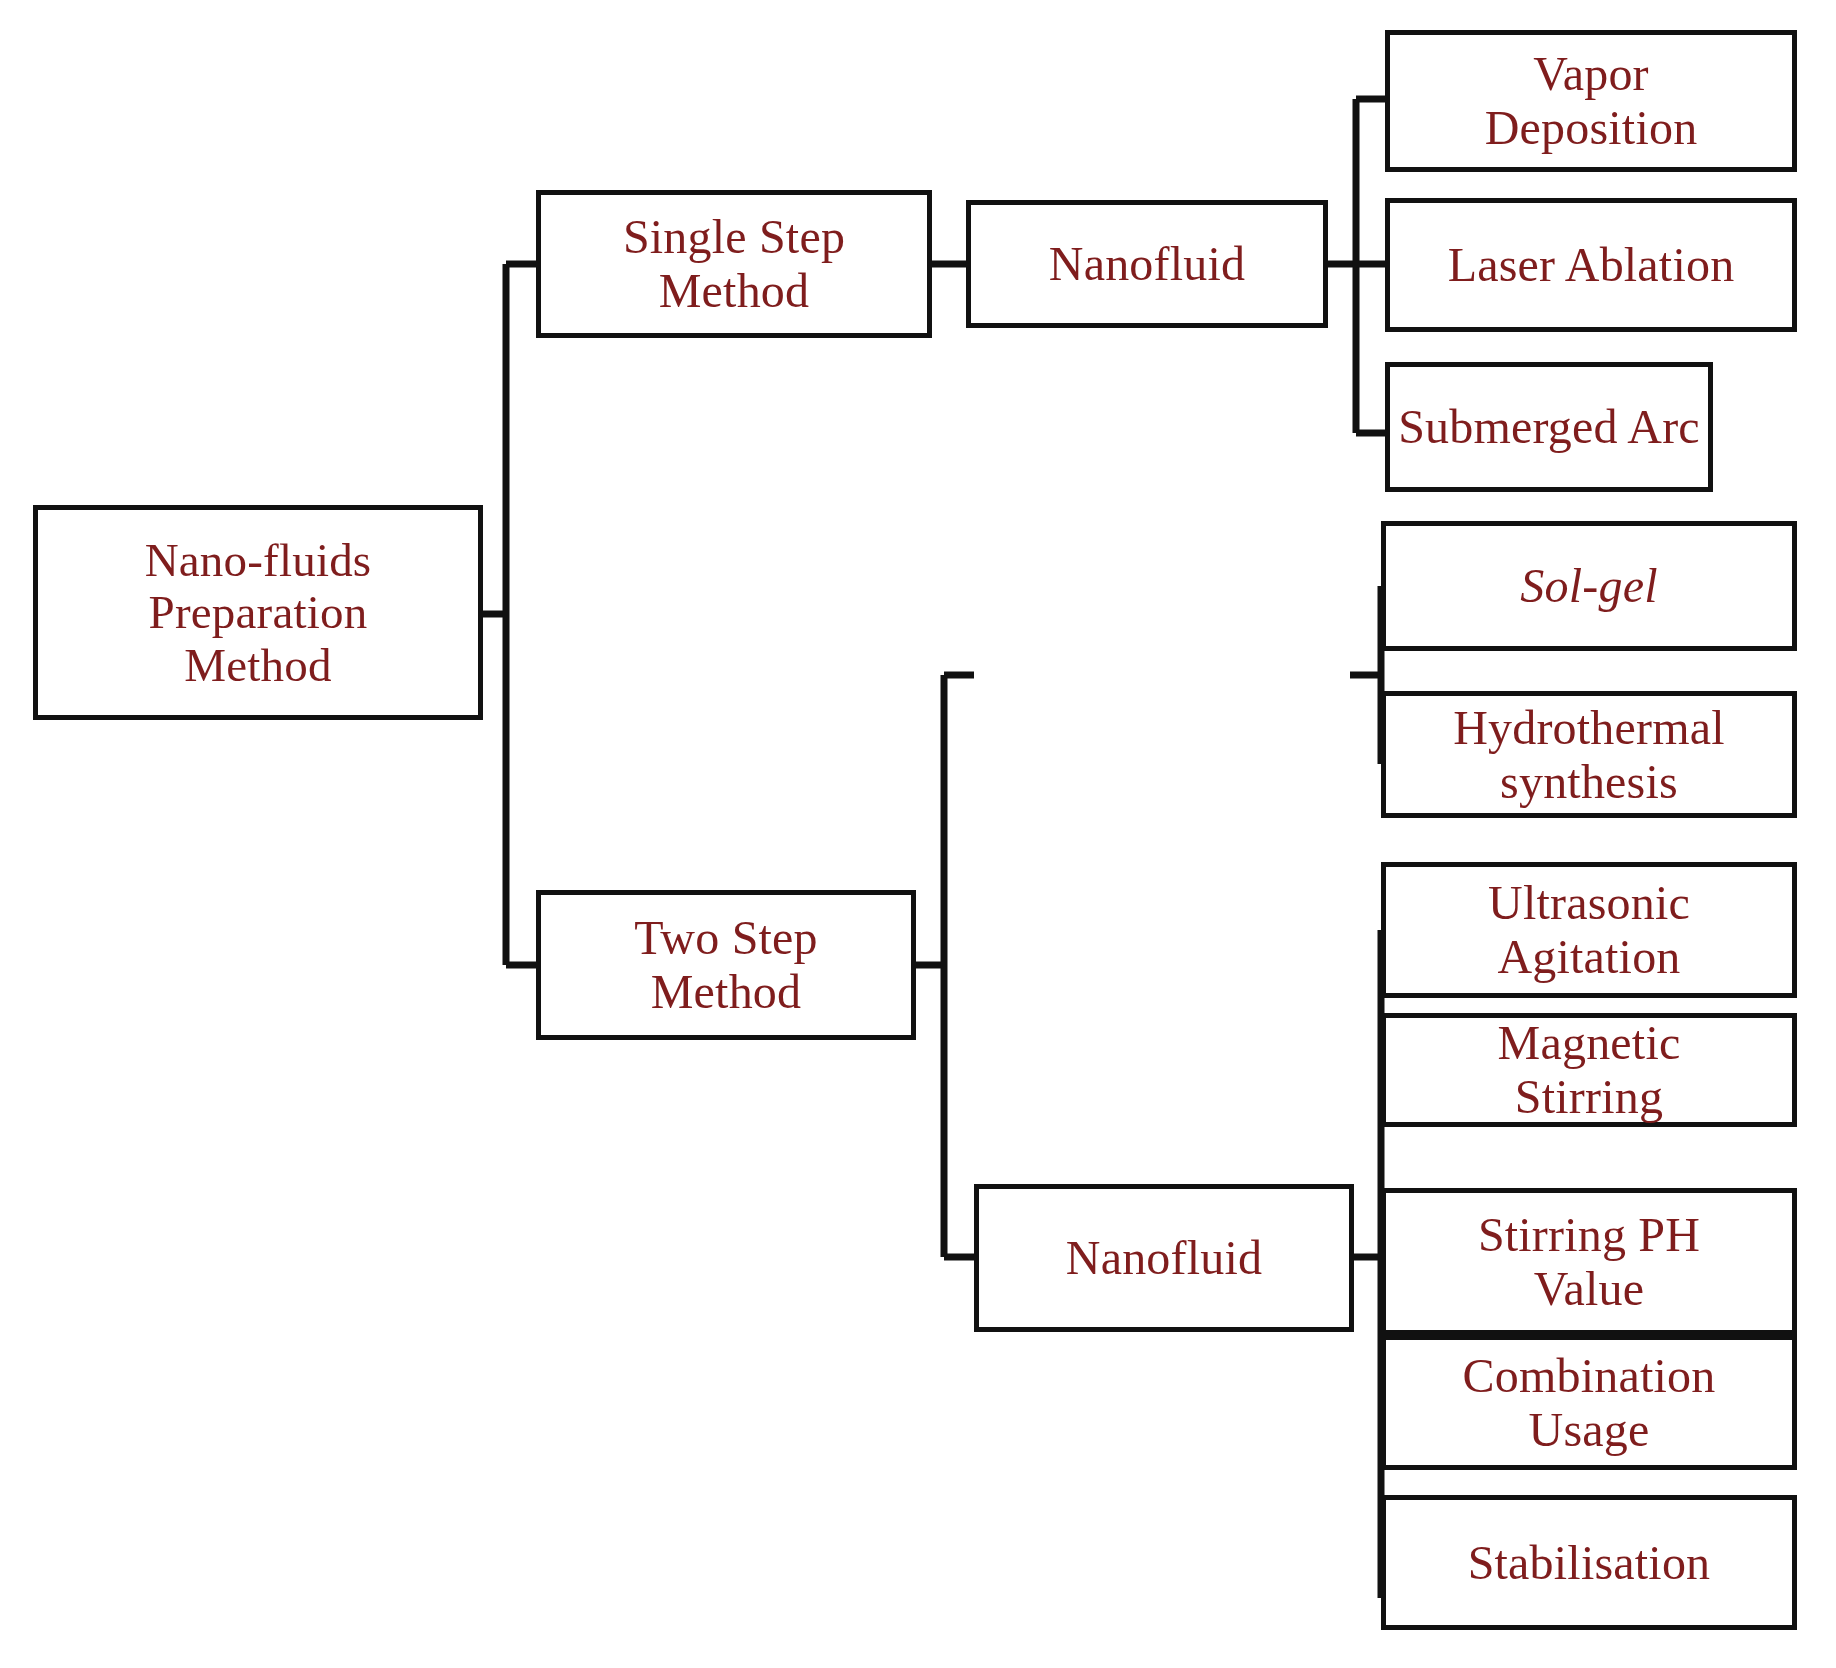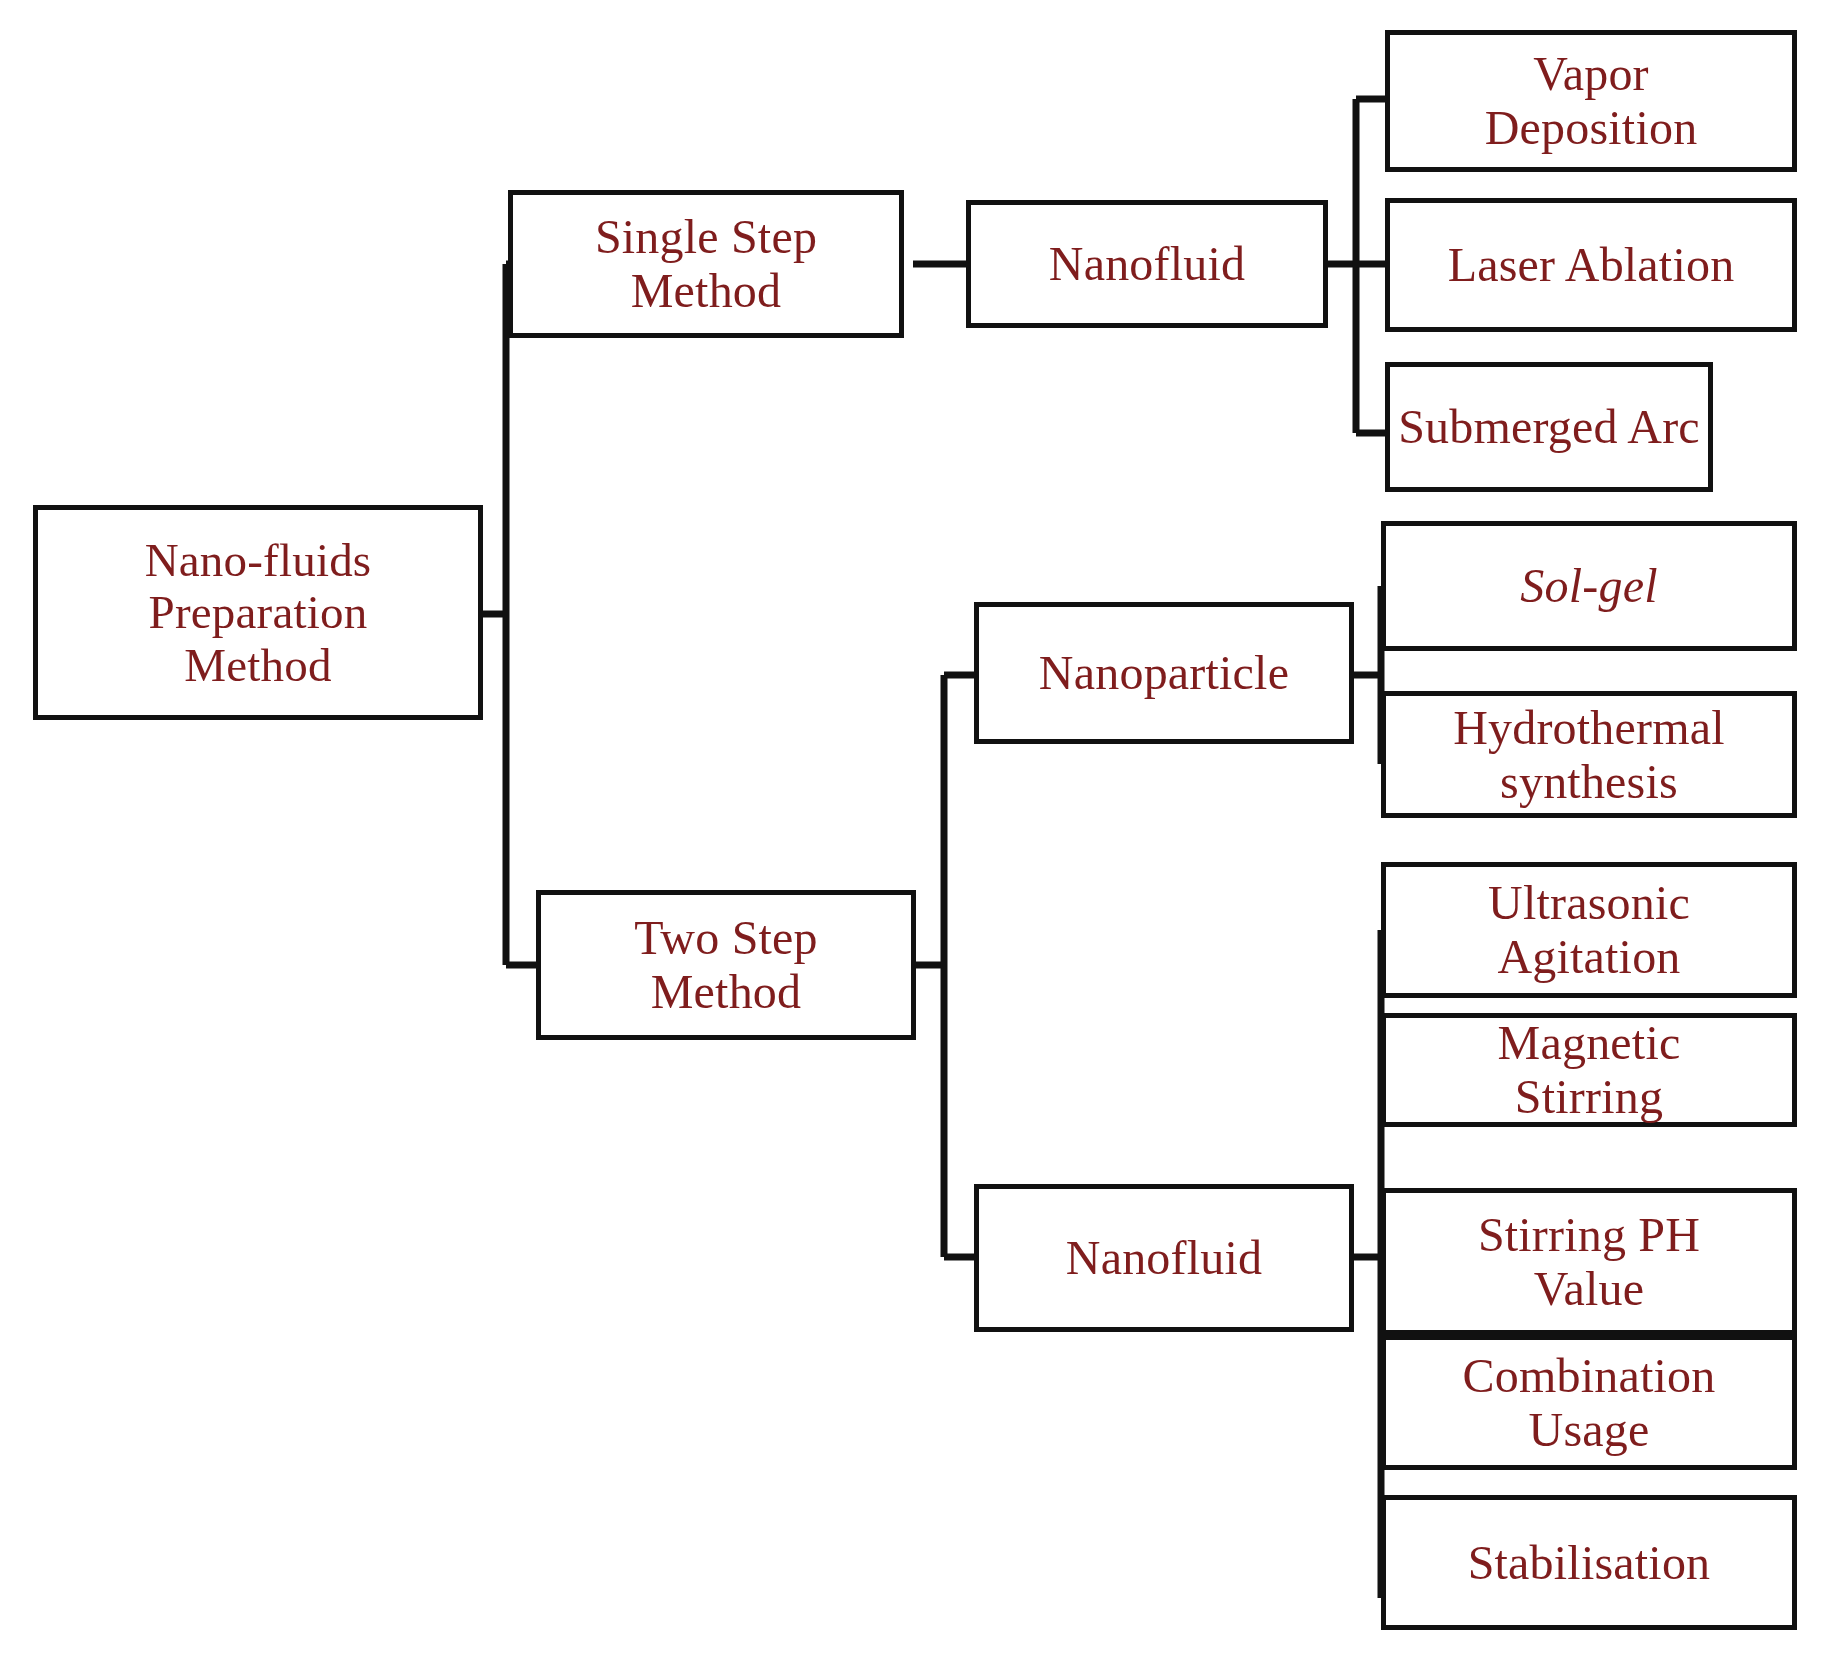--- a/index.html
+++ b/index.html
@@ -92,37 +92,34 @@
       <path d="M 1381 1598 L 1410 1598"></path>
     </g>
   </svg>
 
   <div class="node-box lvl0" style="left:33px; top:505px; width:450px; height:215px;">
     <span class="node-label">Nano-fluids
 Preparation
 Method</span>
   </div>
 
-  <div class="node-box lvl1" style="left:508px; top:190px; width:396px; height:148px;">
+  <div class="node-box lvl1" style="left:536px; top:190px; width:396px; height:148px;">
     <span class="node-label">Single Step
 Method</span>
   </div>
 
   <div class="node-box lvl1" style="left:536px; top:890px; width:380px; height:150px;">
     <span class="node-label">Two  Step
 Method</span>
   </div>
 
   <div class="node-box lvl2" style="left:966px; top:200px; width:362px; height:128px;">
     <span class="node-label">Nanofluid</span>
   </div>
 
-  <div class="node-box lvl2" style="left:974px; top:602px; width:380px; height:142px;">
-    <span class="node-label">Nanoparticle</span>
-  </div>
 
   <div class="node-box lvl2" style="left:974px; top:1184px; width:380px; height:148px;">
     <span class="node-label">Nanofluid</span>
   </div>
 
   <div class="node-box leaf" style="left:1385px; top:30px; width:412px; height:142px;">
     <span class="node-label">Vapor
 Deposition</span>
   </div>
 

